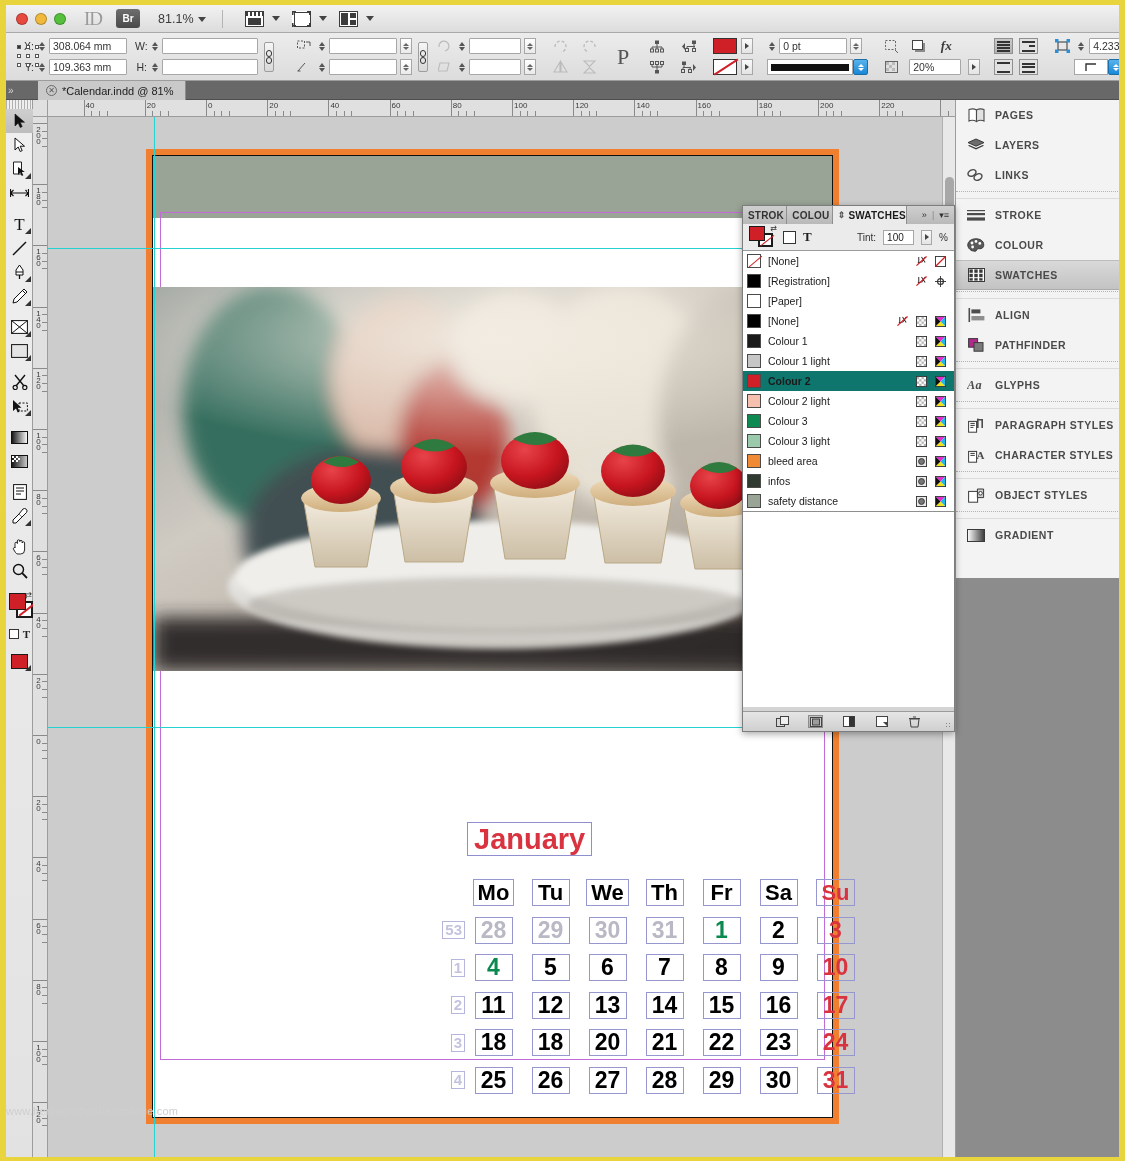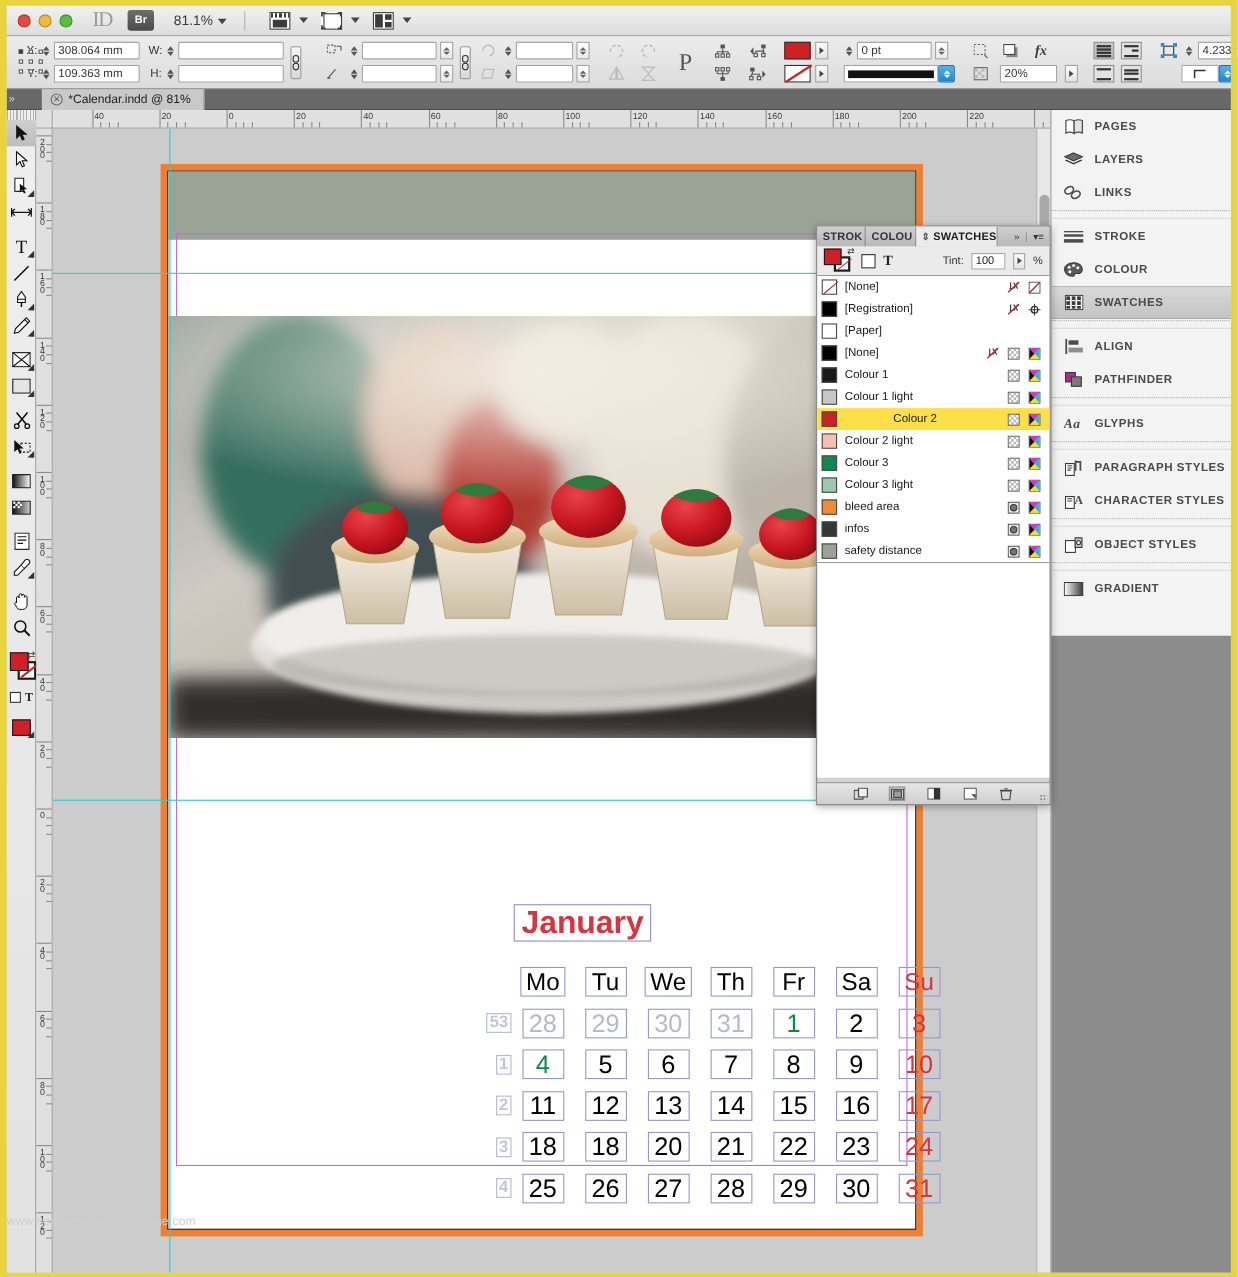--- a/index.html
+++ b/index.html
@@ -160,21 +160,21 @@
 
   
   .cal{position:absolute;left:104px;top:38px;width:681px;height:963px;pointer-events:none;}
   .cal-title{position:absolute;left:210px;top:628px;border:1px solid #8f8fd0;padding:1px 6px;
              color:#d8333f;font-weight:bold;font-size:29px;font-family:"Liberation Sans",sans-serif;line-height:1.05;}
   .calgrid{position:absolute;left:168px;top:680px;}
   .calrow{display:flex;align-items:center;height:37.5px;}
   .wkcell{width:40px;text-align:right;}
   .wkbox{display:inline-block;border:1px solid #b6b6dd;color:#c3c3e0;font-size:15px;font-weight:bold;padding:0 2px;line-height:16px;}
   .dcell{width:57px;display:flex;justify-content:center;}
-  .dbox{border:1px solid #9797cf;font-size:23px;font-weight:normal;line-height:25px;padding:0 4px;
+  .dbox{border:1px solid #9797cf;font-size:23px;font-weight:bold;line-height:25px;padding:0 4px;
         font-family:"Liberation Sans",sans-serif;min-width:38px;text-align:center;}
   .hdr .dbox{font-size:22px;}
   .c-black{color:#000;} .c-red{color:#d8333f;} .c-green{color:#0a8a4e;} .c-grey{color:#b9b9c6;}
 
   .watermark{position:absolute;left:6px;bottom:44px;font-size:11px;color:#cfcfcf;letter-spacing:.2px;z-index:40;}
 
   
   .vscroll{position:absolute;right:0;top:0;width:13px;height:1040px;background:#e8e8e8;border-left:1px solid #b0b0b0;}
   .vthumb{position:absolute;left:2px;top:60px;width:9px;height:135px;background:#a8a8a8;border-radius:5px;}
 
@@ -197,21 +197,21 @@
   .fmt-btn{width:13px;height:13px;border:1.5px solid #333;background:#fff;}
   .fmt-T{font-weight:bold;font-size:13px;color:#222;font-family:"Liberation Serif",serif;}
   .tint-label{margin-left:auto;font-size:10px;color:#333;}
   .tint-inp{width:31px;height:15px;border:1px solid #a7a7a7;background:#fff;font-size:10px;
             display:flex;align-items:center;padding:0 3px;}
   .tint-arrow{width:11px;height:15px;border:1px solid #a7a7a7;background:linear-gradient(#fafafa,#e4e4e4);
               display:flex;align-items:center;justify-content:center;}
   .tint-arrow::after{content:"";width:0;height:0;border-top:3px solid transparent;border-bottom:3px solid transparent;border-left:4px solid #444;}
   .sw-list{background:#fff;border-bottom:1px solid #8f8f8f;}
   .sw-row{display:flex;align-items:center;height:20px;padding:0 4px;font-size:10.5px;color:#1a1a1a;}
-  .sw-row.sel{background:#fde047;font-weight:normal;text-align:center;}
+  .sw-row.sel{background:#0f766e;font-weight:bold;}
   .sw-chip{width:14px;height:14px;border:1px solid #4a4a4a;margin-right:7px;flex:0 0 auto;}
   .sw-chip.none{background:#fff;position:relative;}
   .sw-chip.none::after{content:"";position:absolute;left:-1px;top:6px;width:17px;height:1.4px;background:#d02028;transform:rotate(-40deg);}
   .sw-name{flex:1;white-space:nowrap;overflow:hidden;}
   .sw-icons{display:flex;gap:8px;align-items:center;width:54px;justify-content:flex-end;padding-right:4px;}
   .mini{width:11px;height:11px;display:block;}
   .panel-body{background:#fff;height:195px;}
   .panel-foot{position:absolute;left:0;bottom:0;width:100%;height:20px;background:linear-gradient(#e6e6e6,#cfcfcf);
               border-top:1px solid #9b9b9b;display:flex;align-items:center;justify-content:center;gap:18px;}
   .foot-ic{width:15px;height:13px;display:flex;align-items:center;justify-content:center;}

